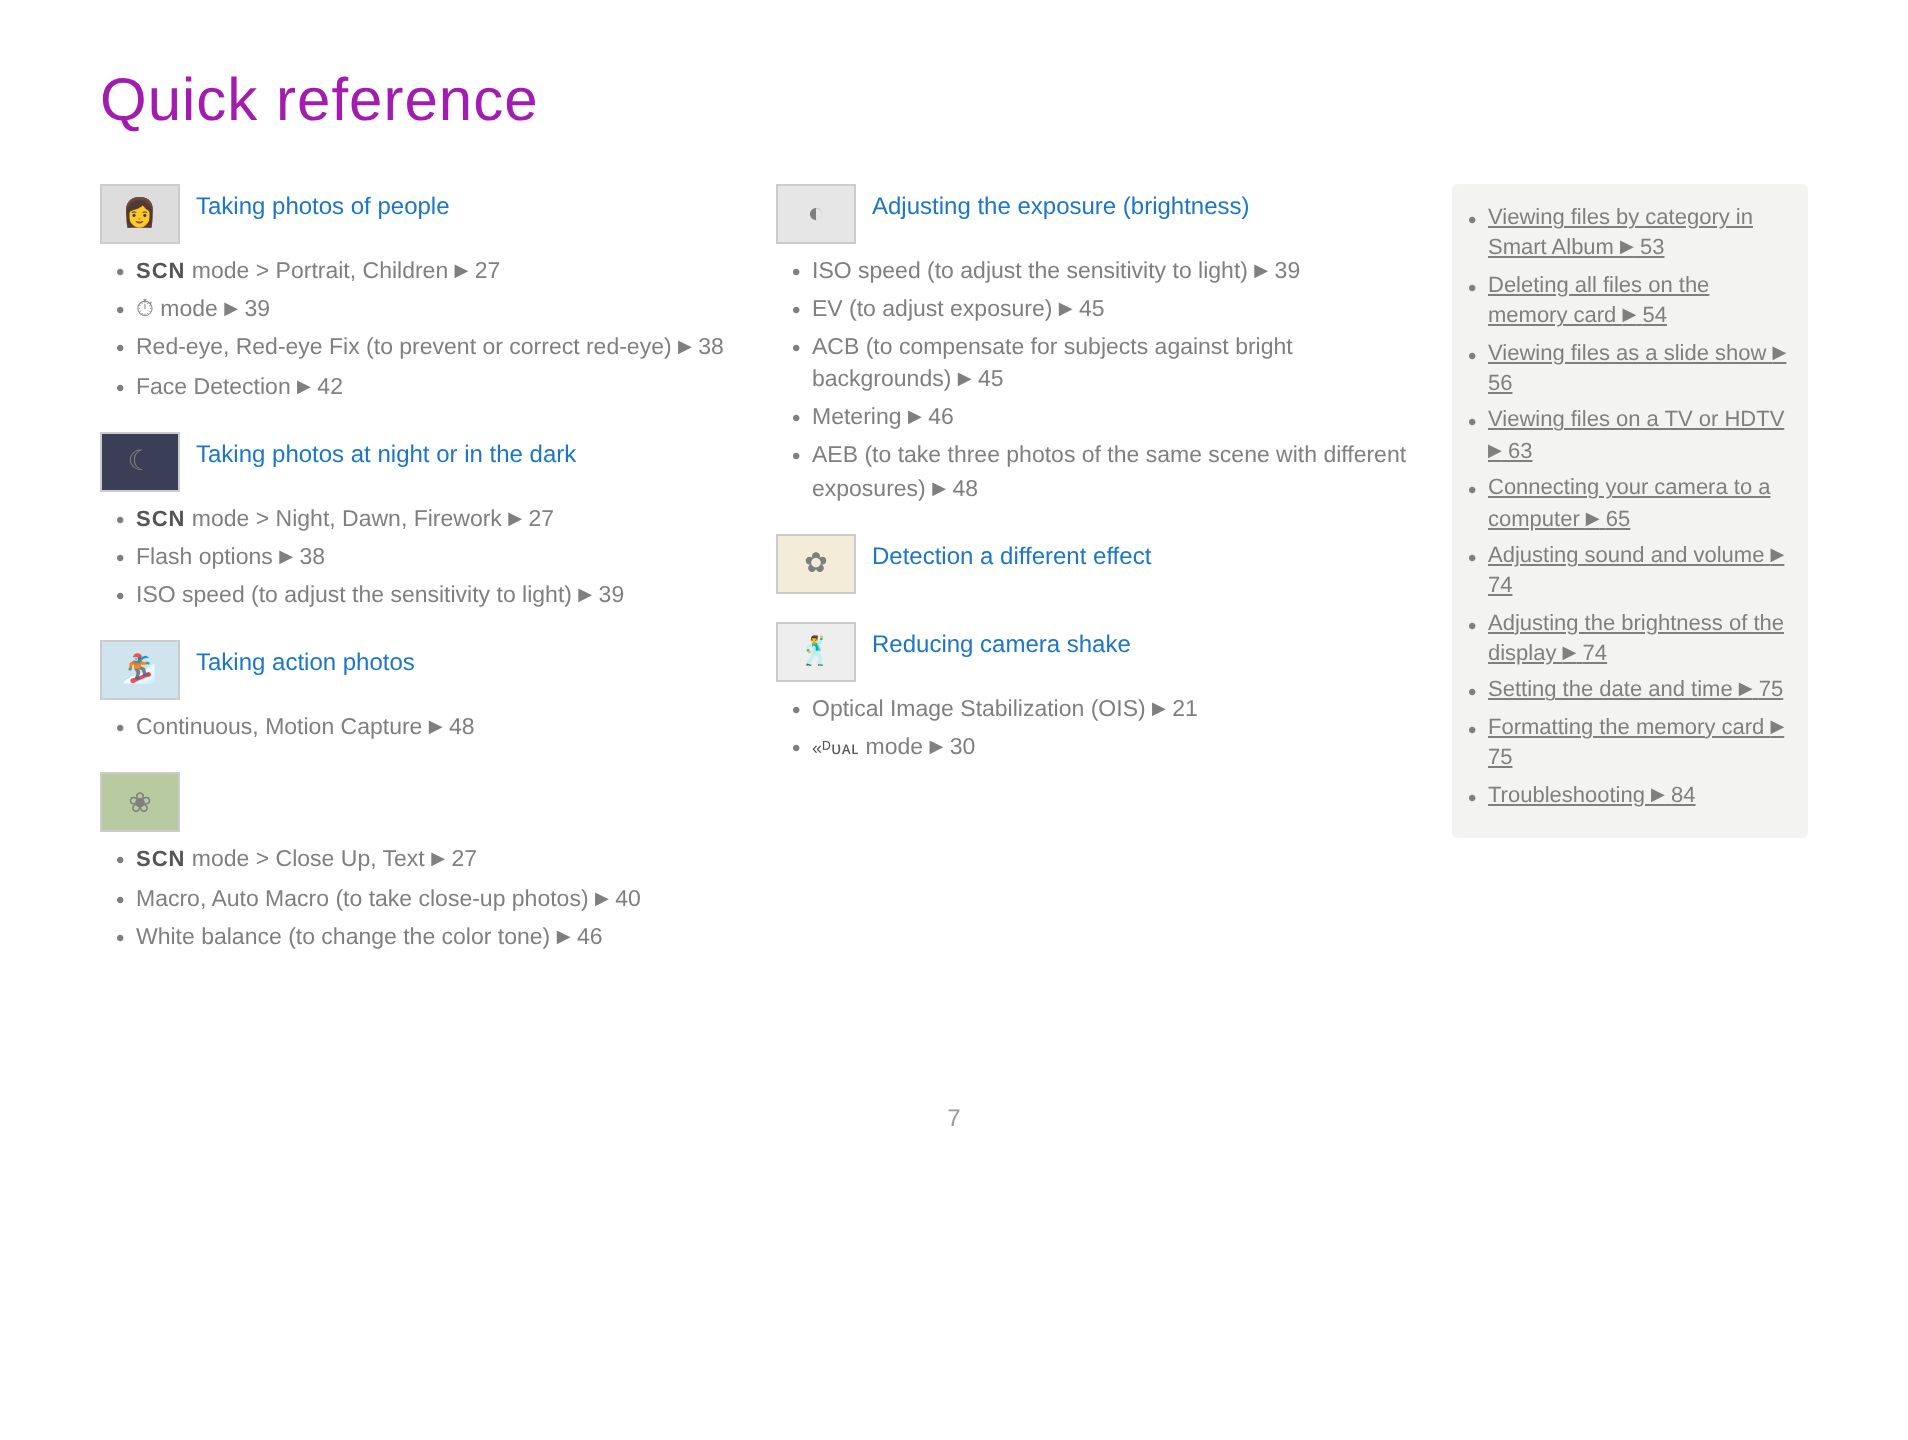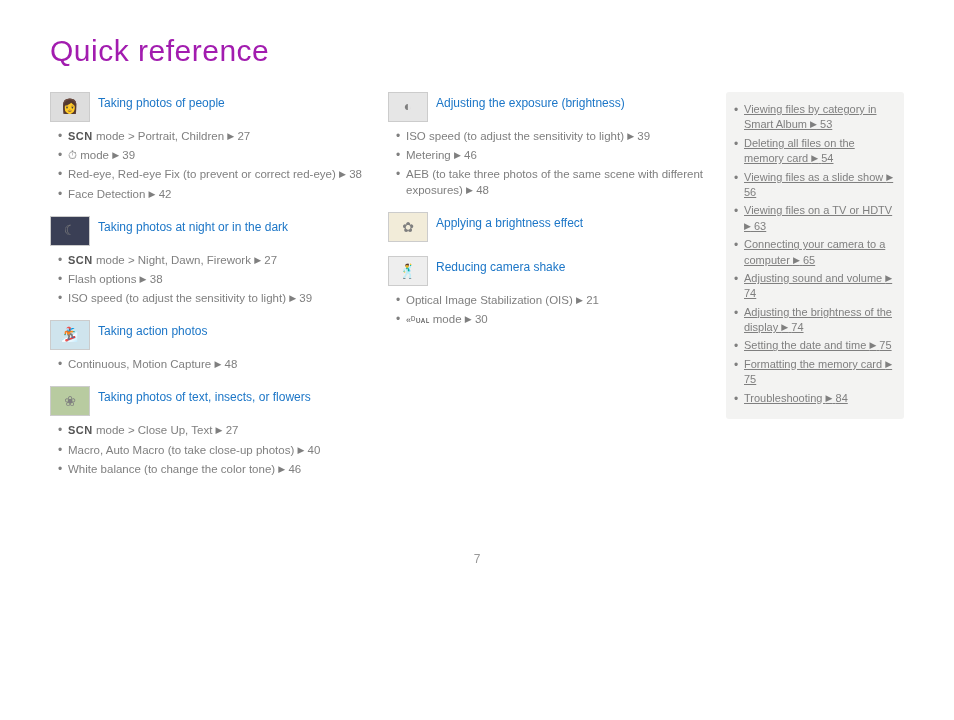--- a/index.html
+++ b/index.html
@@ -63,45 +63,46 @@
           <div class="thumb" style="background: rgb(207, 228, 237);">🏂</div>
           <div class="sect-title">Taking action photos</div>
         </div>
         <ul>
           <li><span>Continuous, Motion Capture </span><span class="arrow">▶</span> <span>48</span></li>
         </ul>
       </div>
       <div class="section">
         <div class="sect-head">
           <div class="thumb" style="background: rgb(184, 203, 160);">❀</div>
-          <div class="sect-title">Taking photos of text, insects, or flowers</div>
         </div>
         <ul>
           <li><span class="scn">SCN</span><span> mode &gt; Close Up, Text </span><span class="arrow">▶</span> <span>27</span></li>
           <li><span>Macro, Auto Macro (to take close-up photos) </span><span class="arrow">▶</span> <span>40</span></li>
           <li><span>White balance (to change the color tone) </span><span class="arrow">▶</span> <span>46</span></li>
         </ul>
       </div>
     </div>
   <div class="col" id="col2">
       <div class="section">
         <div class="sect-head">
           <div class="thumb" style="background: rgb(230, 230, 230);">◐</div>
           <div class="sect-title">Adjusting the exposure (brightness)</div>
         </div>
         <ul>
           <li><span>ISO speed (to adjust the sensitivity to light) </span><span class="arrow">▶</span> <span>39</span></li>
+          <li><span>EV (to adjust exposure) </span><span class="arrow">▶</span> <span>45</span></li>
+          <li><span>ACB (to compensate for subjects against bright backgrounds) </span><span class="arrow">▶</span> <span>45</span></li>
           <li><span>Metering </span><span class="arrow">▶</span> <span>46</span></li>
           <li><span>AEB (to take three photos of the same scene with different exposures) </span><span class="arrow">▶</span> <span>48</span></li>
         </ul>
       </div>
       <div class="section">
         <div class="sect-head">
           <div class="thumb" style="background: rgb(242, 236, 217);">✿</div>
-          <div class="sect-title">Applying a brightness effect</div>
+          <div class="sect-title">Detection a different effect</div>
         </div>
       </div>
       <div class="section">
         <div class="sect-head">
           <div class="thumb" style="background: rgb(238, 238, 238);">🕺</div>
           <div class="sect-title">Reducing camera shake</div>
         </div>
         <ul>
           <li><span>Optical Image Stabilization (OIS) </span><span class="arrow">▶</span> <span>21</span></li>
           <li><span class="dual">«ᴰᴜᴀʟ</span><span> mode </span><span class="arrow">▶</span> <span>30</span></li>

